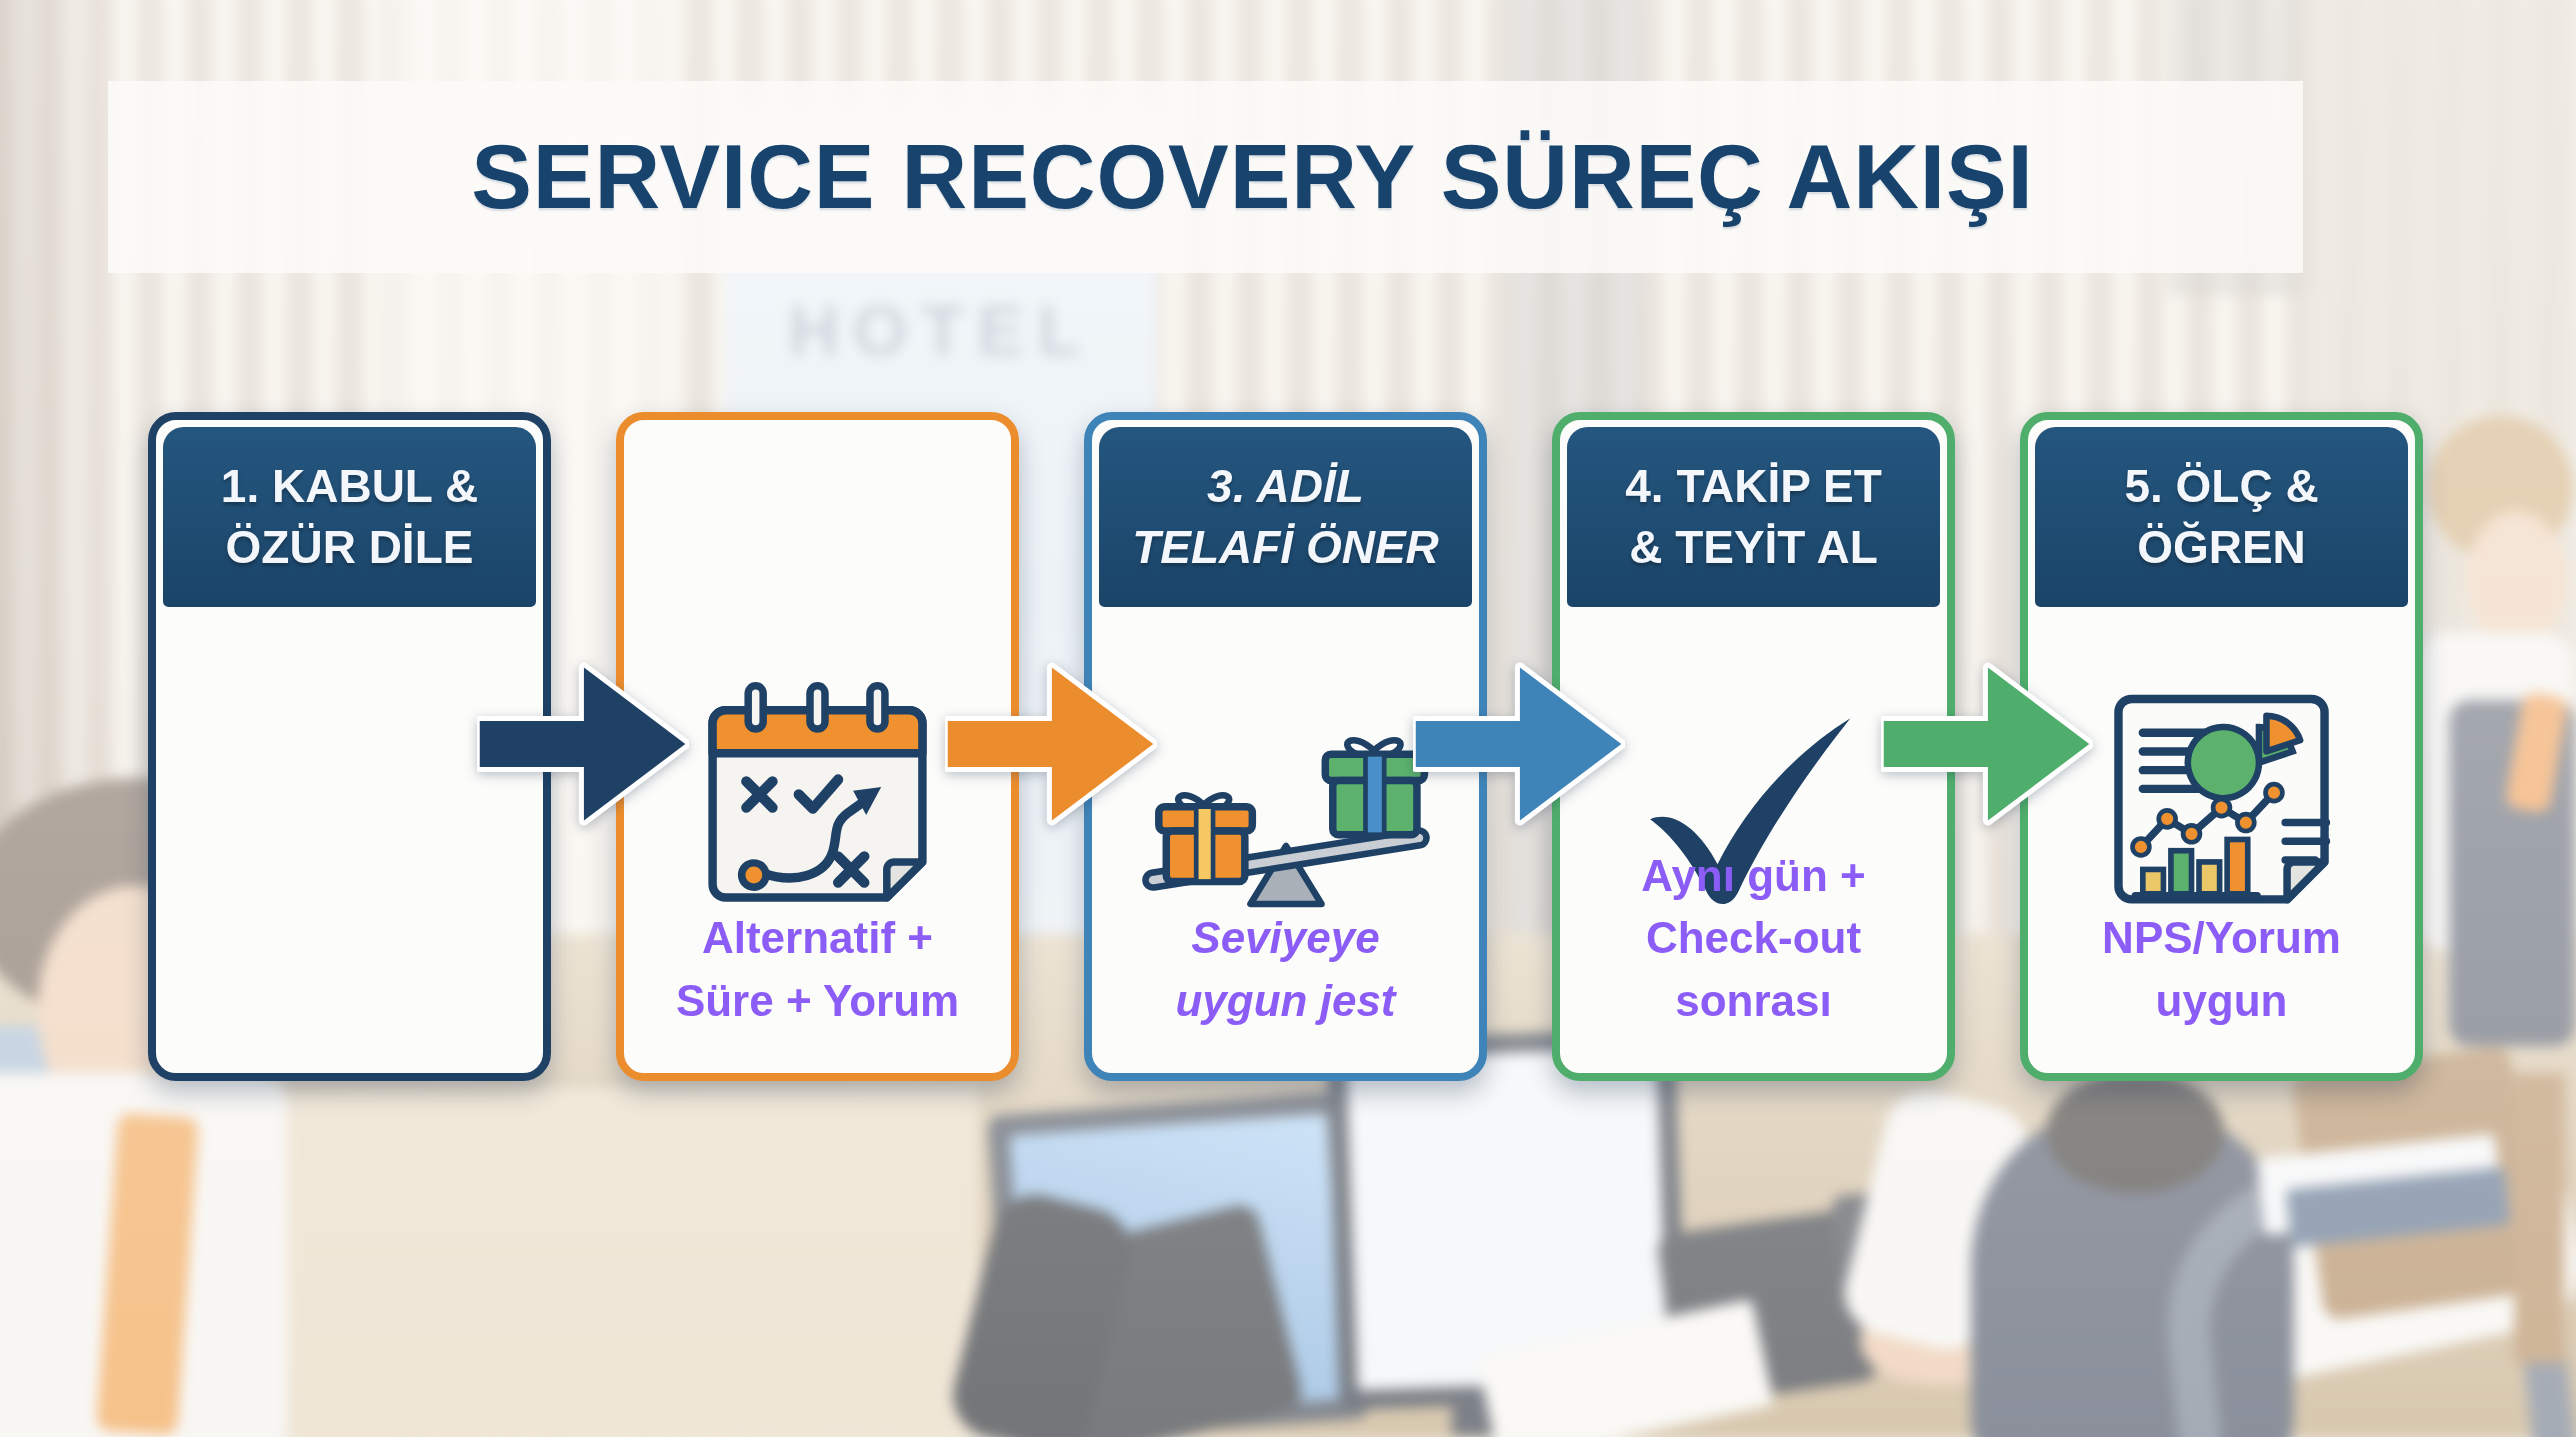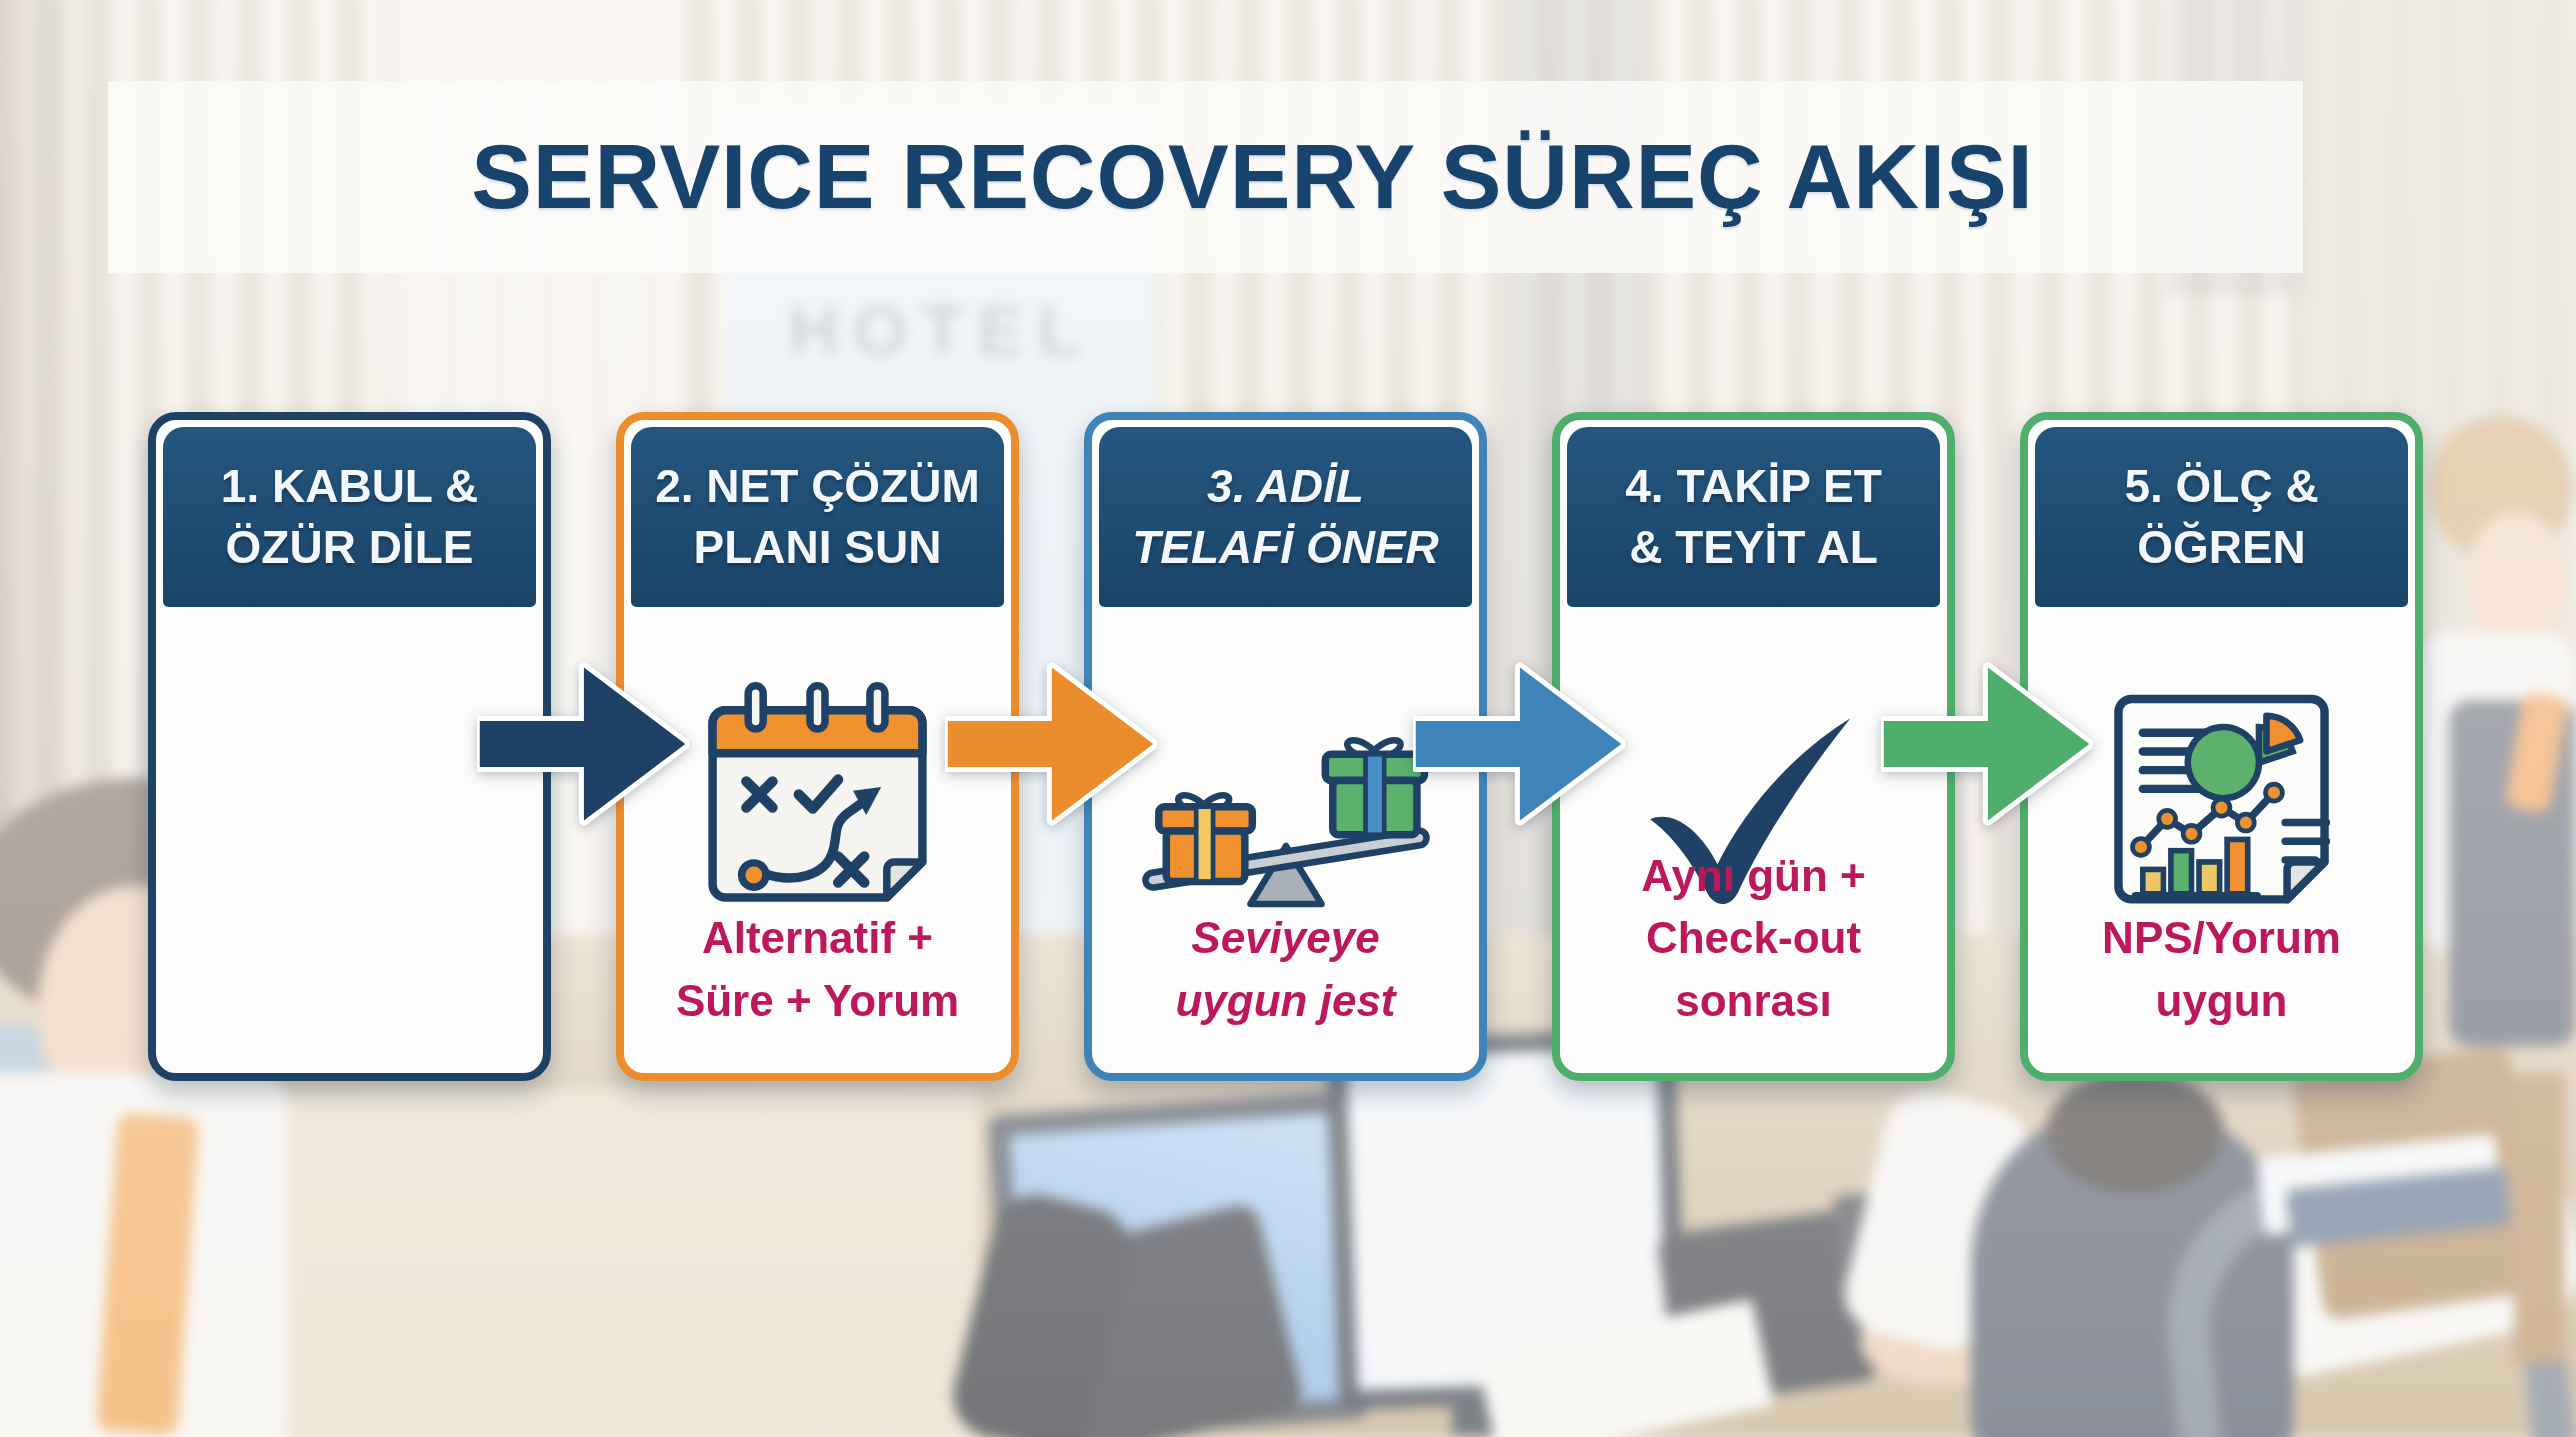--- a/index.html
+++ b/index.html
@@ -79,21 +79,21 @@
   .card.c4 { left:1552px; border-color:#4fae6b; }
   .card.c5 { left:2020px; border-color:#4fae6b; }
   .card-header { margin:6.6px; height:180px; border-radius:20.6px 20.6px 5.6px 5.6px;
     background:linear-gradient(180deg,#24567f 0%, #1b4468 100%);
     display:flex; align-items:center; justify-content:center; text-align:center;
     color:#f3f6fa; font-weight:700; font-size:46px; line-height:1.32; white-space:pre-line;
     text-shadow:0 2.8px 3.7px rgba(0,0,0,0.28); }
   .card-body { position:absolute; left:0; right:0; top:195px; bottom:0; display:flex; flex-direction:column; align-items:center; }
   .icon-wrap { margin-top:34px; height:290px; display:flex; align-items:center; justify-content:center; }
   .caption { position:absolute; left:7.5px; right:7.5px; bottom:41px; text-align:center;
-    font-size:44px; line-height:1.42; font-weight:600; color:#be185d; white-space:pre-line; }
+    font-size:44px; line-height:1.42; font-weight:600; color:#8b5cf6; white-space:pre-line; }
 
   
   .flow-arrow { position:absolute; top:655px; width:212px; height:178px;
     filter:drop-shadow(0 3.7px 5.6px rgba(30,50,80,0.3)); }
   .flow-arrow.a1 { left:477px; }
   .flow-arrow.a2 { left:945px; }
   .flow-arrow.a3 { left:1413px; }
   .flow-arrow.a4 { left:1881px; }
 </style>
 </head>
@@ -150,22 +150,20 @@
   <div class="banner">
     <h1>SERVICE RECOVERY SÜREÇ AKIŞI</h1>
   </div>
 
   <div class="card c1">
     <div class="card-header">1. KABUL &amp;
 ÖZÜR DİLE</div>
   </div>
 
   <div class="card c2">
-    <div class="card-header">2. NET ÇÖZÜM
-PLANI SUN</div>
     <div class="card-body">
       <div class="icon-wrap">
         <svg width="281" height="281" viewBox="0 0 300 300">
           <path d="M52,60 h196 a14,14 0 0 1 14,14 v148 l-38,38 H52 a14,14 0 0 1 -14,-14 V74 a14,14 0 0 1 14,-14 Z" fill="#f5f4f1" stroke="#1e4165" stroke-width="9" stroke-linejoin="round"></path>
           <path d="M52,60 h196 a14,14 0 0 1 14,14 v32 H38 V74 a14,14 0 0 1 14,-14 Z" fill="#f09130" stroke="#1e4165" stroke-width="9" stroke-linejoin="round"></path>
           <rect x="76" y="34" width="16" height="46" rx="8" fill="#f5f4f1" stroke="#1e4165" stroke-width="8"></rect>
           <rect x="142" y="34" width="16" height="46" rx="8" fill="#f5f4f1" stroke="#1e4165" stroke-width="8"></rect>
           <rect x="206" y="34" width="16" height="46" rx="8" fill="#f5f4f1" stroke="#1e4165" stroke-width="8"></rect>
           <path d="M74,136 L102,164 M102,136 L74,164" fill="none" stroke="#1e4165" stroke-width="11" stroke-linecap="round"></path>
           <path d="M130,150 l15,15 l27,-31" fill="none" stroke="#1e4165" stroke-width="11" stroke-linecap="round" stroke-linejoin="round"></path>

